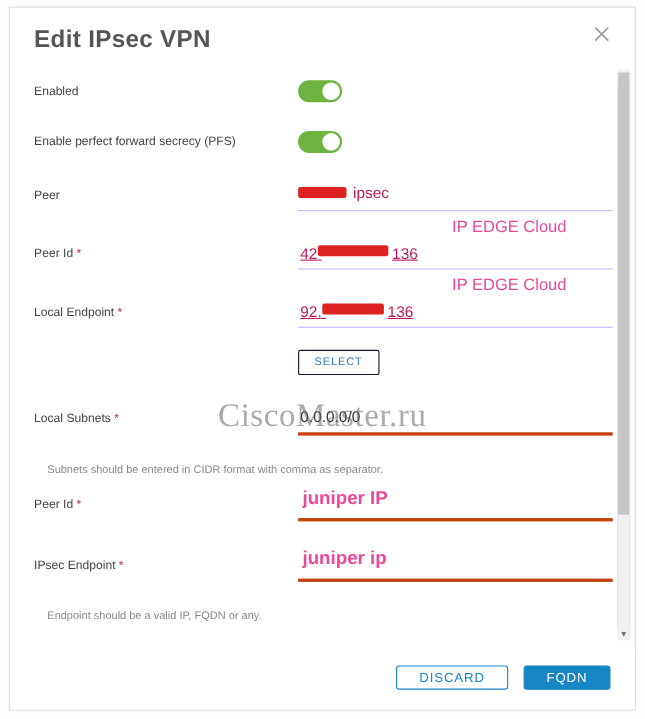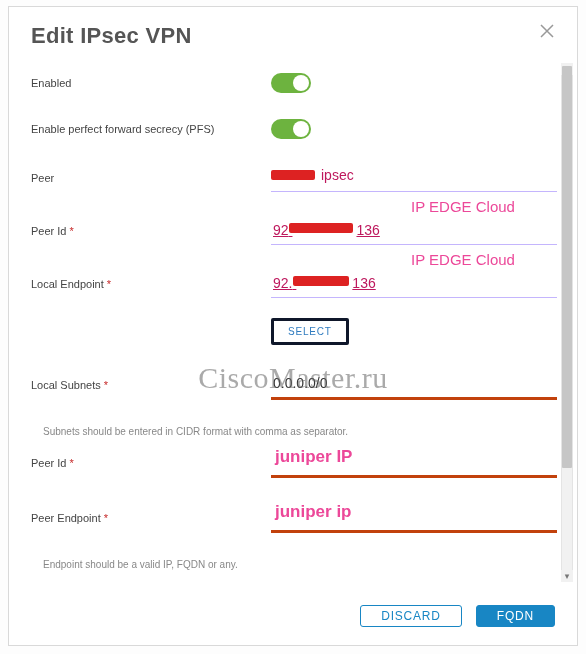--- a/index.html
+++ b/index.html
@@ -120,21 +120,21 @@
     width: 16px; height: 16px;
     background: #fff;
     border-radius: 50%;
   }
 
   .select-btn {
     margin-top: 10px;
     font-size: 10px;
     letter-spacing: .8px;
     padding: 5px 14px;
-    border: 3px solid #0f172a;
+    border: 1px solid #0f172a;
     color: #2f7bbf;
     background: #fff;
     border-radius: 2px;
     cursor: pointer;
   }
 
   .hint {
     font-size: 10px;
     color: #888;
     margin: 2px 0 12px 12px;
@@ -237,21 +237,21 @@
             <span class="redact" style="left:0; top:5px; width:44px; height:10px;"></span>
             <span style="position:absolute; left:50px; top:2px;">ipsec</span>
           </div>
         </div>
       </div>
 
       <div class="row">
         <div class="label req">Peer Id</div>
         <div class="value-col">
           <div class="static-val">
-            <span>92</span>
+            <span>42</span>
             <span class="redact" style="left:18px; top:5px; width:64px; height:10px;"></span>
             <span style="margin-left:64px">136</span>
           </div>
           <span class="annot" style="left:140px; top:-20px;">IP EDGE Cloud</span>
         </div>
       </div>
 
       <div class="row tight">
         <div class="label req">Local Endpoint</div>
         <div class="value-col">
@@ -281,21 +281,21 @@
 
       <div class="row">
         <div class="label req">Peer Id</div>
         <div class="value-col">
           <input class="field" style="">
           <span class="annot" style="left:4px; top:-2px; font-weight:600; font-size:17px;">juniper IP</span>
         </div>
       </div>
 
       <div class="row">
-        <div class="label req">Peer Endpoint</div>
+        <div class="label req">IPsec Endpoint</div>
         <div class="value-col">
           <input class="field" style="">
           <span class="annot" style="left:4px; top:-2px; font-weight:600; font-size:17px;">juniper ip</span>
         </div>
       </div>
 
       <div class="hint">Endpoint should be a valid IP, FQDN or any.</div>
 
     </div>
 

